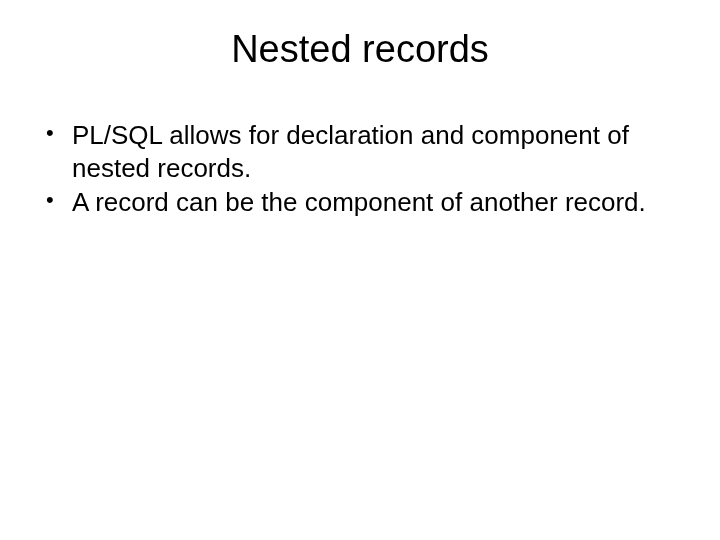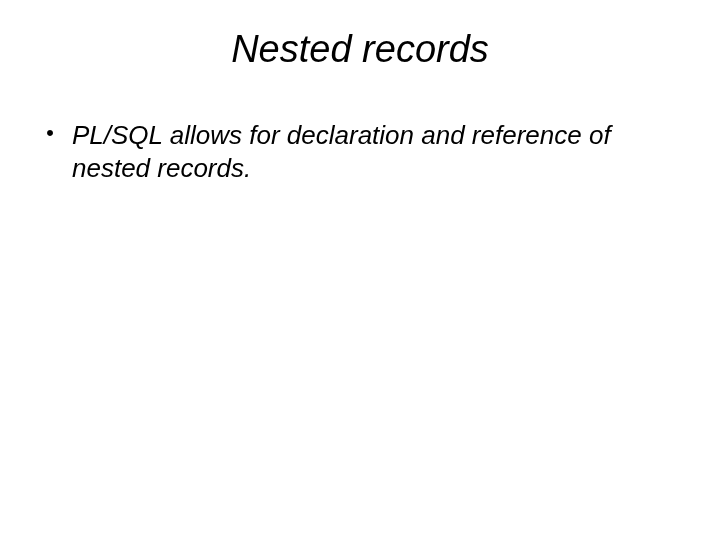--- a/index.html
+++ b/index.html
@@ -1,19 +1,18 @@
 <!DOCTYPE html>
 <html><head>
   <meta charset="utf-8">
   <style>
     * {
       margin: 0;
       padding: 0;
       box-sizing: border-box;
-      font-style: italic;
     }
     body {
       width: 720px;
       height: 540px;
       background: #ffffff;
       font-family: Arial, Helvetica, sans-serif;
       color: #000000;
       overflow: hidden;
     }
     .slide {
@@ -46,15 +45,16 @@
       top: 0;
       font-size: 22px;
     }
   </style>
 </head>
 <body>
 
 <div class="slide">
   <h1 class="title">Nested records</h1>
   <ul class="bullets">
-    <li>PL/SQL allows for declaration and reference of nested records.</li>
+    <li>PL/SQL allows for declaration and component of nested records.</li>
+    <li>A record can be the component of another record.</li>
   </ul>
 </div>
 
 </body></html>

